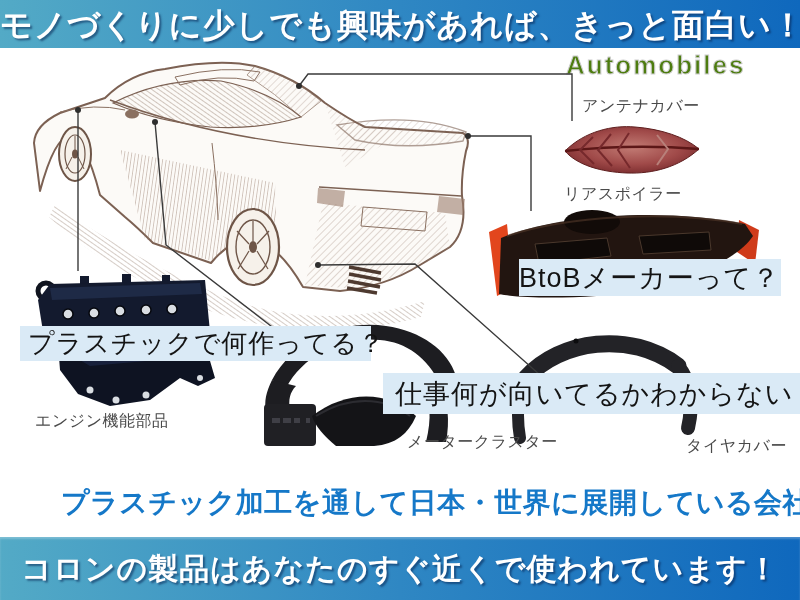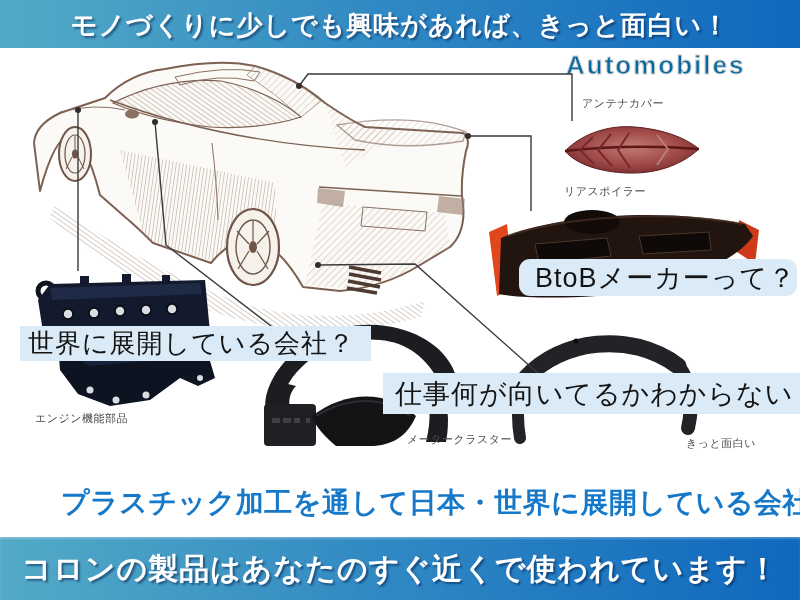--- a/index.html
+++ b/index.html
@@ -8,38 +8,38 @@
     font-family:"Liberation Sans","DejaVu Sans",sans-serif;margin:0 auto;
   }
   .abs{position:absolute;}
   
   .banner{
     left:0;width:800px;text-align:center;color:#ffffff;font-weight:bold;
     background:linear-gradient(90deg,#53aac6 0%,#2f87c3 50%,#0f68bd 100%);
     text-shadow:2px 2px 2px rgba(8,35,80,.55);
     letter-spacing:1px;white-space:nowrap;
   }
-  .banner.top{top:0;height:48px;line-height:50px;font-size:26px;}
+  .banner.top{top:0;height:48px;line-height:50px;font-size:32px;}
   .banner.bottom{top:537px;height:74px;line-height:64px;font-size:30px;box-shadow:inset 0 2px 2px rgba(255,255,255,.25);}
   
   .watermark{
     left:566px;top:50px;font-size:26px;font-weight:bold;letter-spacing:2px;
-    color:#0369a1;-webkit-text-stroke:1px #cfcfcf;white-space:nowrap;
+    color:#4d7c0f;-webkit-text-stroke:1px #cfcfcf;white-space:nowrap;
   }
   
   .callout{
     background:#daeaf6;color:#141414;font-size:26px;white-space:nowrap;
     display:flex;align-items:center;z-index:30;letter-spacing:1px;
   }
   .callout.plastic{left:20px;top:326px;width:343px;height:35px;padding-left:8px;}
-  .callout.btob{left:519px;top:259px;width:262px;height:37px;padding-left:16px;font-size:27px;border-radius:11px;}
+  .callout.btob{left:519px;top:259px;width:262px;height:37px;font-size:27px;}
   .callout.jobfit{left:383px;top:373px;width:414px;height:41px;padding-left:12px;font-size:27px;}
   
   .part-label{
-    font-size:11px;color:#4a4a4a;letter-spacing:.5px;white-space:nowrap;z-index:20;
+    font-size:16px;color:#4a4a4a;letter-spacing:.5px;white-space:nowrap;z-index:20;
   }
   .blue-heading{
     left:7px;top:484px;width:800px;text-align:center;font-size:28px;font-weight:bold;
     color:#1578c8;white-space:nowrap;letter-spacing:.5px;margin-left:29px;
   }
   .z1{z-index:10;} .z2{z-index:20;} .z4{z-index:40;}
   svg{display:block;}
 </style>
 </head>
 <body>
@@ -210,24 +210,24 @@
   <div class="abs part-label" style="left:407px;top:432px">メータークラスター</div>
 
   <svg class="abs z1" style="left:510px;top:332px" width="204" height="112" viewBox="0 0 204 112">
     <g fill="none" stroke="#232327" stroke-linecap="round">
       <path d="M 16,46 C 50,8 120,-2 168,34" stroke-width="17"></path>
       <path d="M 168,34 C 180,48 184,70 178,96" stroke-width="14"></path>
       <path d="M 16,46 C 8,62 6,82 10,106" stroke-width="12"></path>
     </g>
     <circle cx="66" cy="9" r="2.5" fill="#0c0c0e"></circle>
   </svg>
-  <div class="abs part-label" style="left:686px;top:436px">きっと面白い</div>
+  <div class="abs part-label" style="left:686px;top:436px">タイヤカバー</div>
 
   <div class="abs callout plastic">
-    <span>世界に展開している会社？</span>
+    <span>プラスチックで何作ってる？</span>
   </div>
   <div class="abs callout btob">
     <span>BtoBメーカーって？</span>
   </div>
   <div class="abs callout jobfit">
     <span>仕事何が向いてるかわからない！</span>
   </div>
 
   <div class="abs blue-heading">プラスチック加工を通して日本・世界に展開している会社</div>
 

